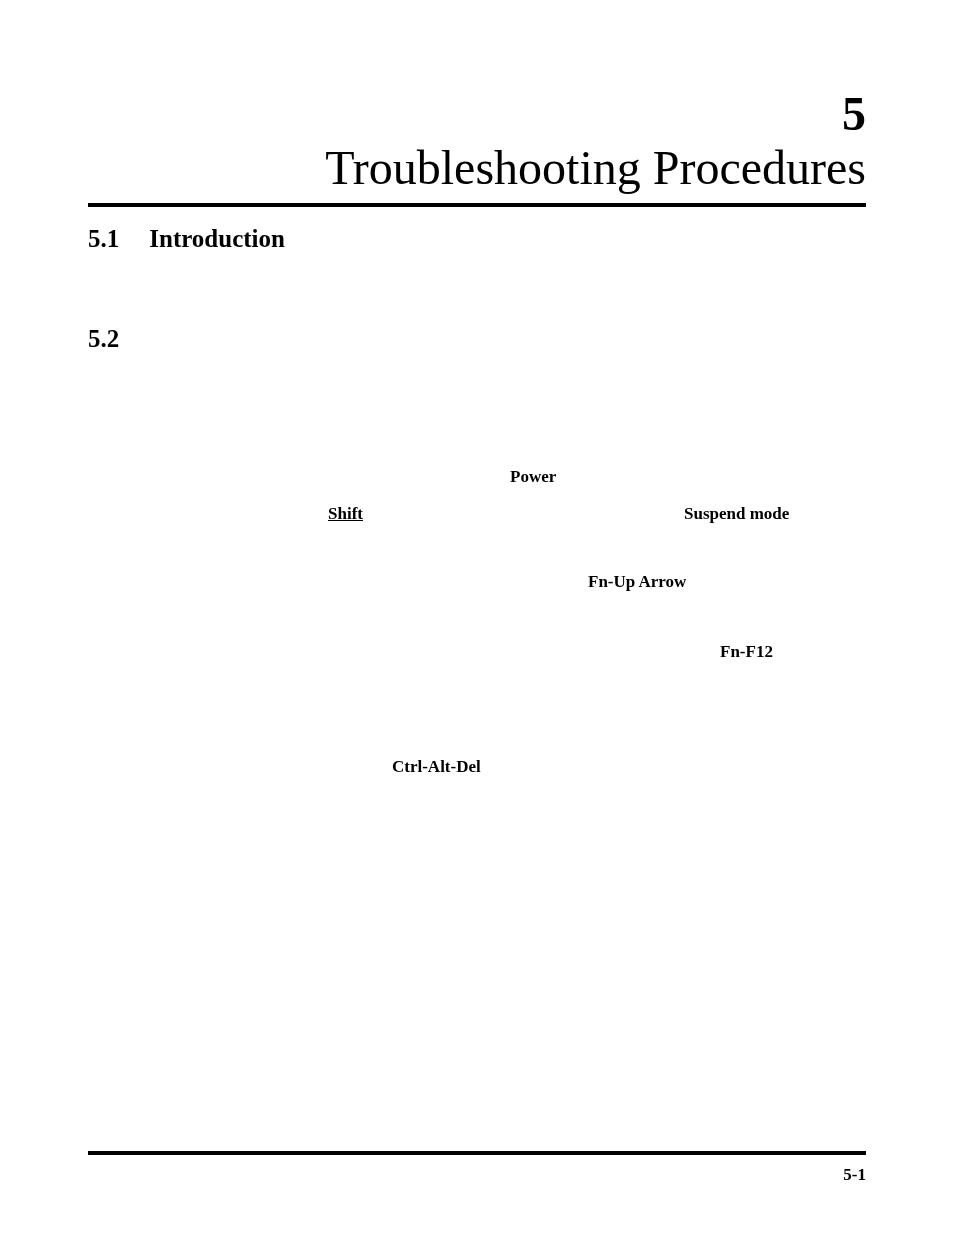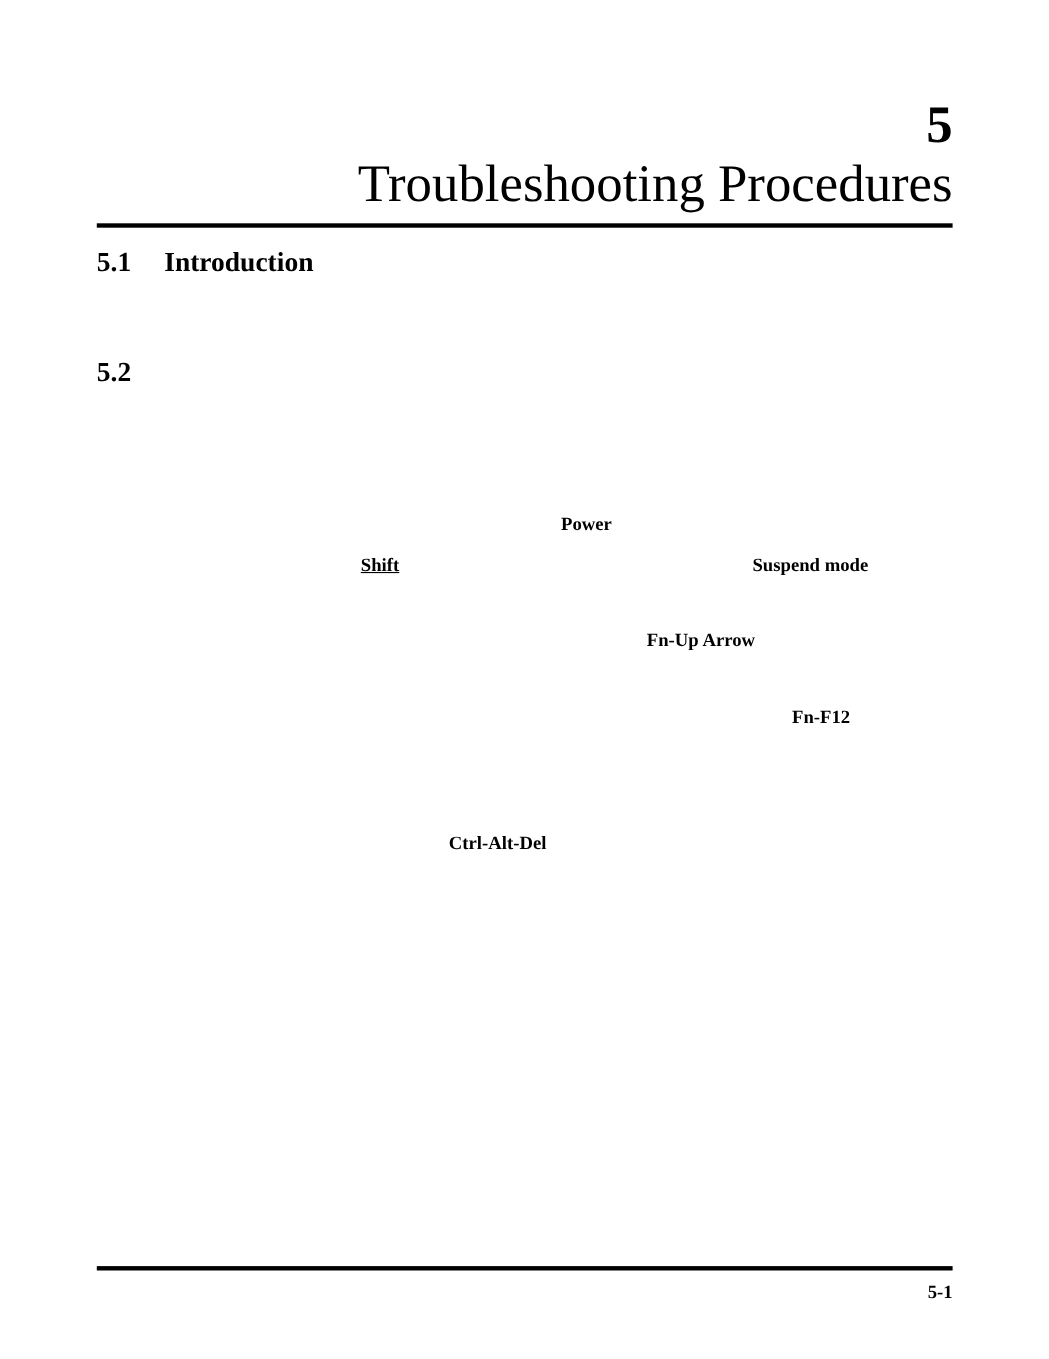--- a/index.html
+++ b/index.html
@@ -97,18 +97,18 @@
   <div class="section-block second">
     <div class="section-number">5.2</div>
   </div>
 
   <div class="content-area">
     <span style="left:510px; top:463px;text-align:right;">Power</span>
     <span style="left:328px; top:500px;text-decoration:underline;">Shift</span>
     <span style="left:684px; top:500px;">Suspend mode</span>
     <span style="left:588px; top:568px;">Fn-Up Arrow</span>
     <span style="left:720px; top:638px;text-align:right;">Fn-F12</span>
-    <span style="left:408px; top:753px;">Ctrl-Alt-Del</span>
+    <span style="left:392px; top:753px;">Ctrl-Alt-Del</span>
   </div>
 
   <hr class="bottom-rule">
   <div class="page-number">5-1</div>
 </div>
 
 </body></html>

